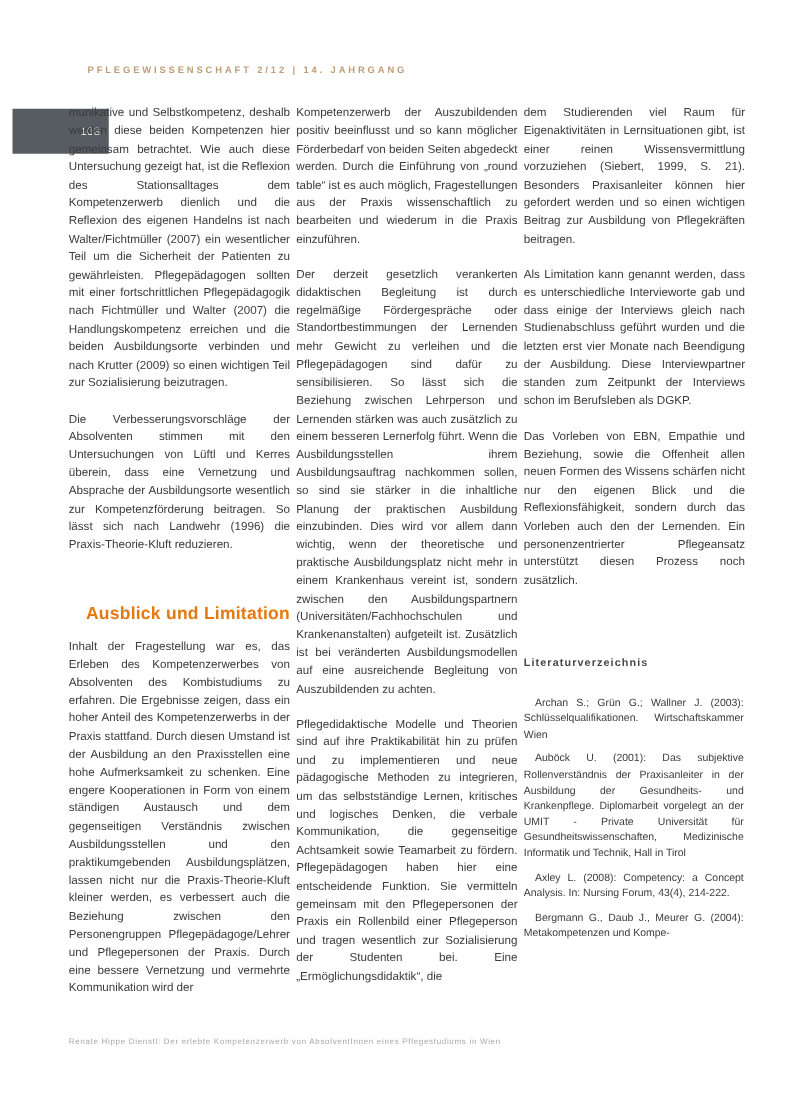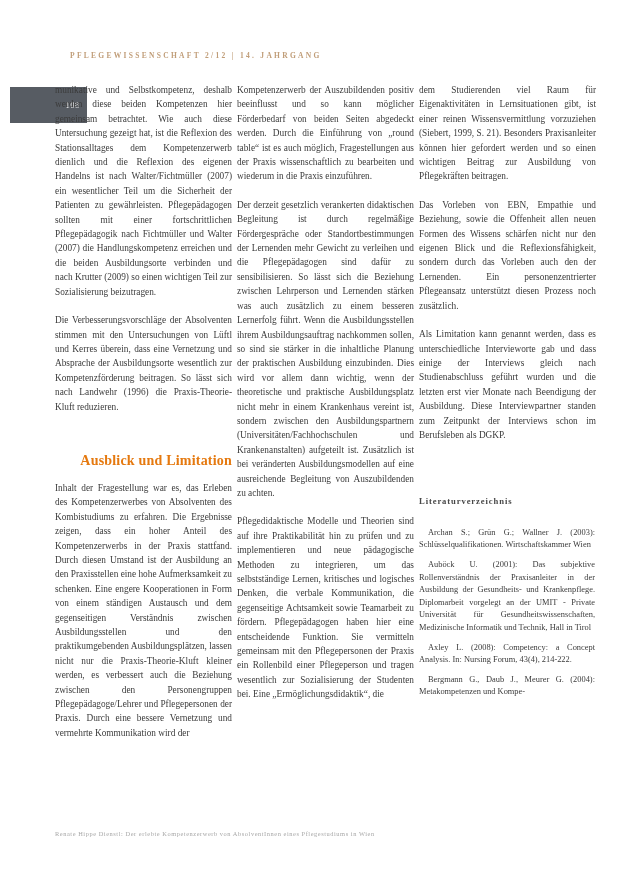--- a/index.html
+++ b/index.html
@@ -1,18 +1,18 @@
 <!DOCTYPE html>
 <html lang="de"><head>
 <meta charset="utf-8">
 <style>
   html,body{margin:0;padding:0;background:#ffffff;}
   .page{
     position:relative;width:637px;height:884px;background:#ffffff;overflow:hidden;
-    font-family:Liberation Serif, serif;color:#3b3b3b;
+    font-family:Liberation Sans, sans-serif;color:#3b3b3b;
   }
   .journal-header{
     position:absolute;left:70px;top:51px;
     font-size:7.5px;font-weight:bold;letter-spacing:2.3px;color:#c09d78;
     white-space:nowrap;
   }
   .page-badge{
     position:absolute;left:10px;top:87px;width:29px;height:36px;
     background:#575c63;color:#ffffff;display:flex;align-items:center;justify-content:center;
     font-size:8.5px;letter-spacing:0.5px;padding-left:48px;
@@ -59,22 +59,22 @@
   </div>
 
   <div class="col col-2">
     <p>Kompetenzerwerb der Auszubildenden positiv beeinflusst und so kann möglicher Förderbedarf von beiden Seiten abgedeckt werden. Durch die Einführung von „round table“ ist es auch möglich, Fragestellungen aus der Praxis wissenschaftlich zu bearbeiten und wiederum in die Praxis einzuführen.</p>
     <p>Der derzeit gesetzlich verankerten didaktischen Begleitung ist durch regelmäßige Fördergespräche oder Standortbestimmungen der Lernenden mehr Gewicht zu verleihen und die Pflegepädagogen sind dafür zu sensibilisieren. So lässt sich die Beziehung zwischen Lehrperson und Lernenden stärken was auch zusätzlich zu einem besseren Lernerfolg führt. Wenn die Ausbildungsstellen ihrem Ausbildungsauftrag nachkommen sollen, so sind sie stärker in die inhaltliche Planung der praktischen Ausbildung einzubinden. Dies wird vor allem dann wichtig, wenn der theoretische und praktische Ausbildungsplatz nicht mehr in einem Krankenhaus vereint ist, sondern zwischen den Ausbildungspartnern (Universitäten/Fachhochschulen und Krankenanstalten) aufgeteilt ist. Zusätzlich ist bei veränderten Ausbildungsmodellen auf eine ausreichende Begleitung von Auszubildenden zu achten.</p>
     <p>Pflegedidaktische Modelle und Theorien sind auf ihre Praktikabilität hin zu prüfen und zu implementieren und neue pädagogische Methoden zu integrieren, um das selbstständige Lernen, kritisches und logisches Denken, die verbale Kommunikation, die gegenseitige Achtsamkeit sowie Teamarbeit zu fördern. Pflegepädagogen haben hier eine entscheidende Funktion. Sie vermitteln gemeinsam mit den Pflegepersonen der Praxis ein Rollenbild einer Pflegeperson und tragen wesentlich zur Sozialisierung der Studenten bei. Eine „Ermöglichungsdidaktik“, die</p>
   </div>
 
   <div class="col col-3">
     <p>dem Studierenden viel Raum für Eigenaktivitäten in Lernsituationen gibt, ist einer reinen Wissensvermittlung vorzuziehen (Siebert, 1999, S. 21). Besonders Praxisanleiter können hier gefordert werden und so einen wichtigen Beitrag zur Ausbildung von Pflegekräften beitragen.</p>
+    <p>Als Limitation kann genannt werden, dass es unterschiedliche Intervieworte gab und dass einige der Interviews gleich nach Studienabschluss geführt wurden und die letzten erst vier Monate nach Beendigung der Ausbildung. Diese Interviewpartner standen zum Zeitpunkt der Interviews schon im Berufsleben als DGKP.</p>
     <p>Das Vorleben von EBN, Empathie und Beziehung, sowie die Offenheit allen neuen Formen des Wissens schärfen nicht nur den eigenen Blick und die Reflexionsfähigkeit, sondern durch das Vorleben auch den der Lernenden. Ein personenzentrierter Pflegeansatz unterstützt diesen Prozess noch zusätzlich.</p>
-    <p>Als Limitation kann genannt werden, dass es unterschiedliche Intervieworte gab und dass einige der Interviews gleich nach Studienabschluss geführt wurden und die letzten erst vier Monate nach Beendigung der Ausbildung. Diese Interviewpartner standen zum Zeitpunkt der Interviews schon im Berufsleben als DGKP.</p>
 
     <h3 class="ref-heading">Literaturverzeichnis</h3>
 
     <div class="references">
       <p>Archan S.; Grün G.; Wallner J. (2003): Schlüsselqualifikationen. Wirtschaftskammer Wien</p>
       <p>Auböck U. (2001): Das subjektive Rollenverständnis der Praxisanleiter in der Ausbildung der Gesundheits- und Krankenpflege. Diplomarbeit vorgelegt an der UMIT - Private Universität für Gesundheitswissenschaften, Medizinische Informatik und Technik, Hall in Tirol</p>
       <p>Axley L. (2008): Competency: a Concept Analysis. In: Nursing Forum, 43(4), 214-222.</p>
       <p>Bergmann G., Daub J., Meurer G. (2004): Metakompetenzen und Kompe-</p>
     </div>
   </div>

